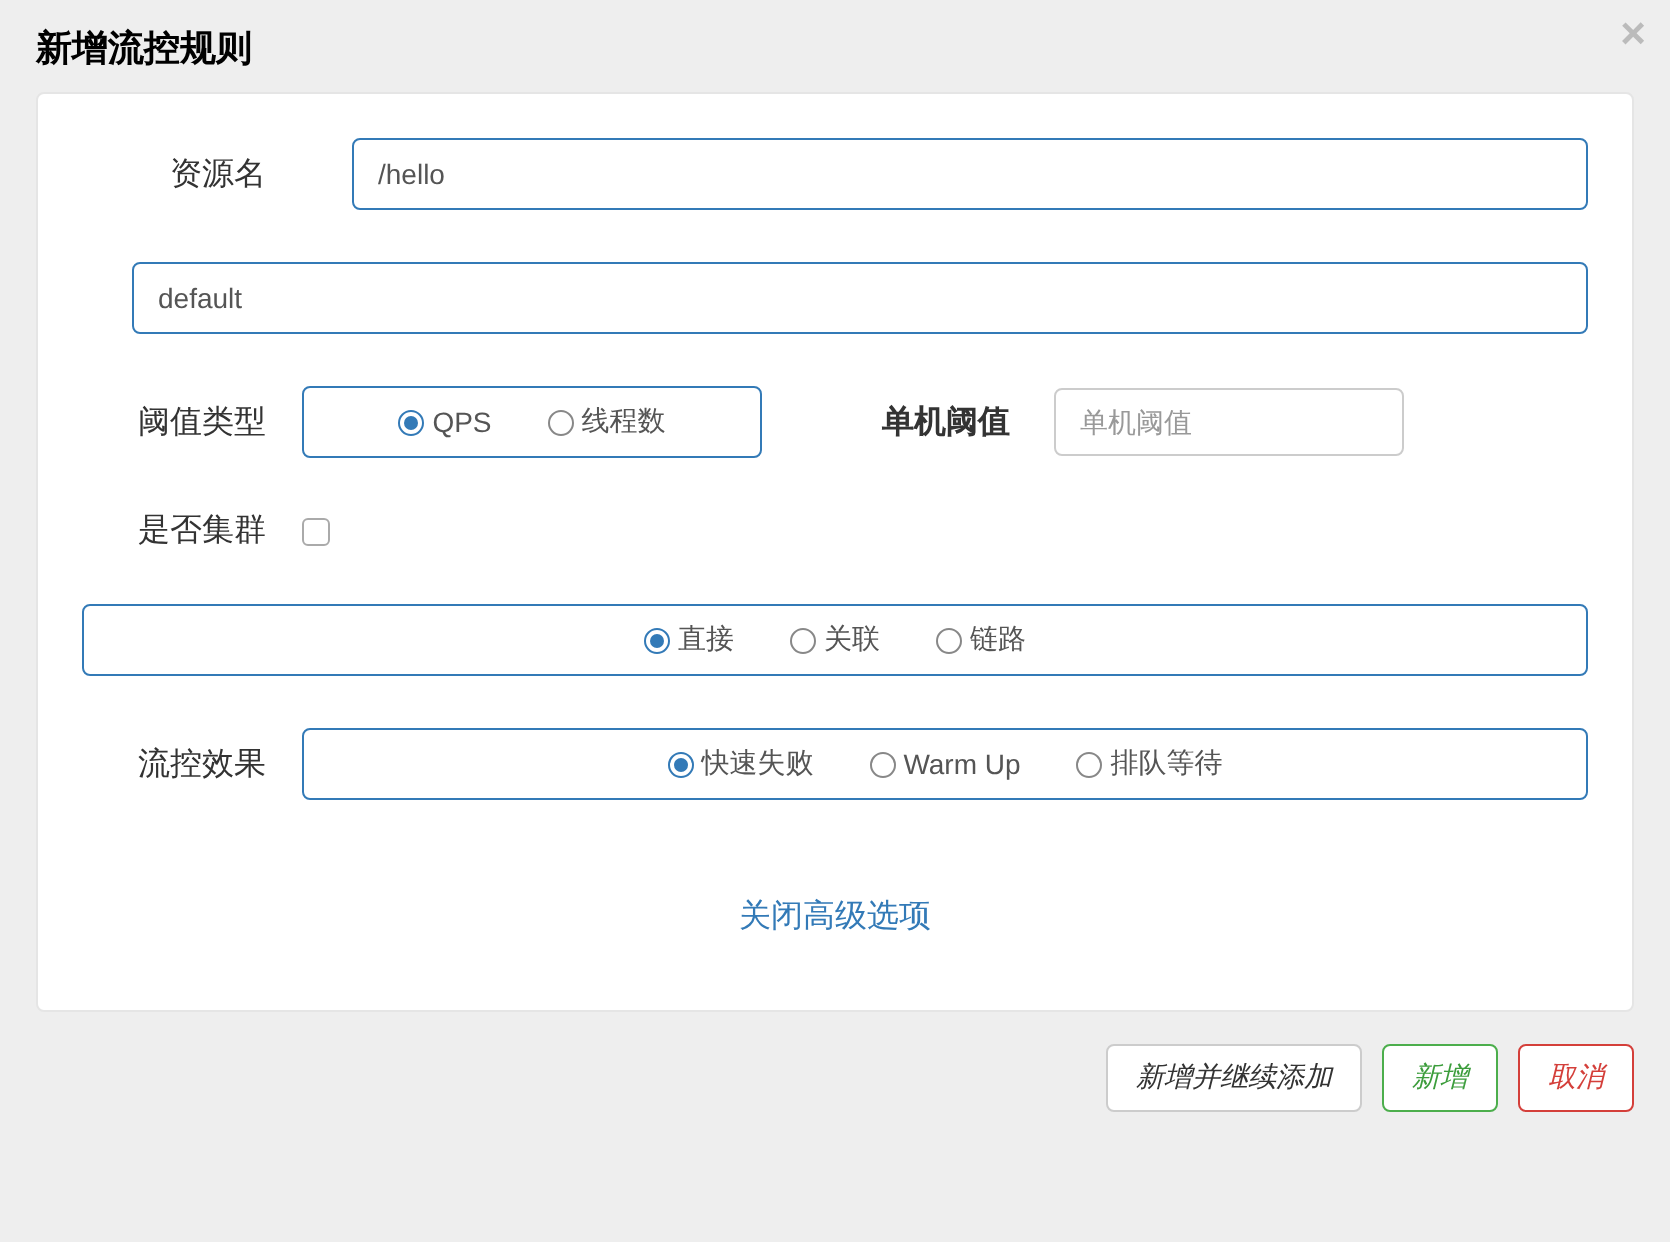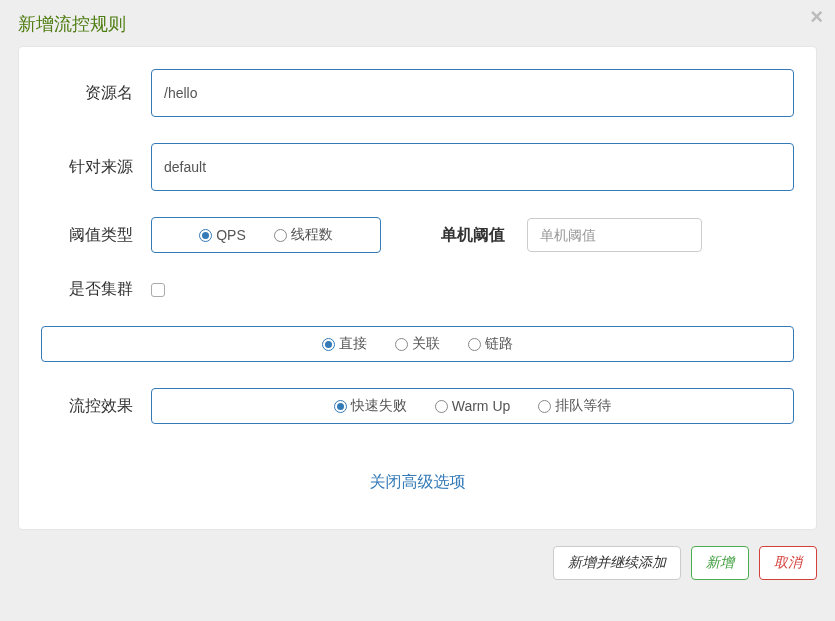--- a/index.html
+++ b/index.html
@@ -25,22 +25,22 @@
     right: 12px;
     font-size: 22px;
     color: #bbb;
     cursor: pointer;
     font-weight: bold;
     line-height: 1;
   }
   .modal-title {
     padding: 12px 18px 10px 18px;
     font-size: 18px;
-    font-weight: normal;
-    color: #4d7c0f;
+    font-weight: bold;
+    color: #000000;
   }
   .modal-body {
     margin: 0 18px 0 18px;
     background: #ffffff;
     border: 1px solid #e5e5e5;
     border-radius: 4px;
     padding: 22px 22px 36px 22px;
   }
   .form-row {
     display: flex;
@@ -57,27 +57,28 @@
     padding-right: 18px;
     flex-shrink: 0;
   }
   .field {
     flex: 1;
     display: flex;
     align-items: center;
   }
   .text-input {
     width: 100%;
-    height: 48px;
+    height: 36px;
     border: 1px solid #337ab7;
     border-radius: 4px;
     padding: 0 12px;
     font-size: 14px;
     color: #555;
     outline: none;
+    margin-left: 25px;
   }
   .radio-box {
     flex: 1;
     height: 36px;
     border: 1px solid #337ab7;
     border-radius: 4px;
     display: flex;
     align-items: center;
     justify-content: center;
     gap: 28px;
@@ -191,21 +192,20 @@
   <div class="modal-body">
 
     <div class="form-row">
       <div class="label">资源名</div>
       <div class="field">
         <input class="text-input" type="text" value="/hello" style="">
       </div>
     </div>
 
     <div class="form-row">
-      <div class="label">针对来源</div>
       <div class="field">
         <input class="text-input" type="text" value="default" style="">
       </div>
     </div>
 
     <div class="form-row">
       <div class="label">阈值类型</div>
       <div class="radio-box narrow">
         <span class="radio-item">
           <span class="radio-dot checked"></span>

